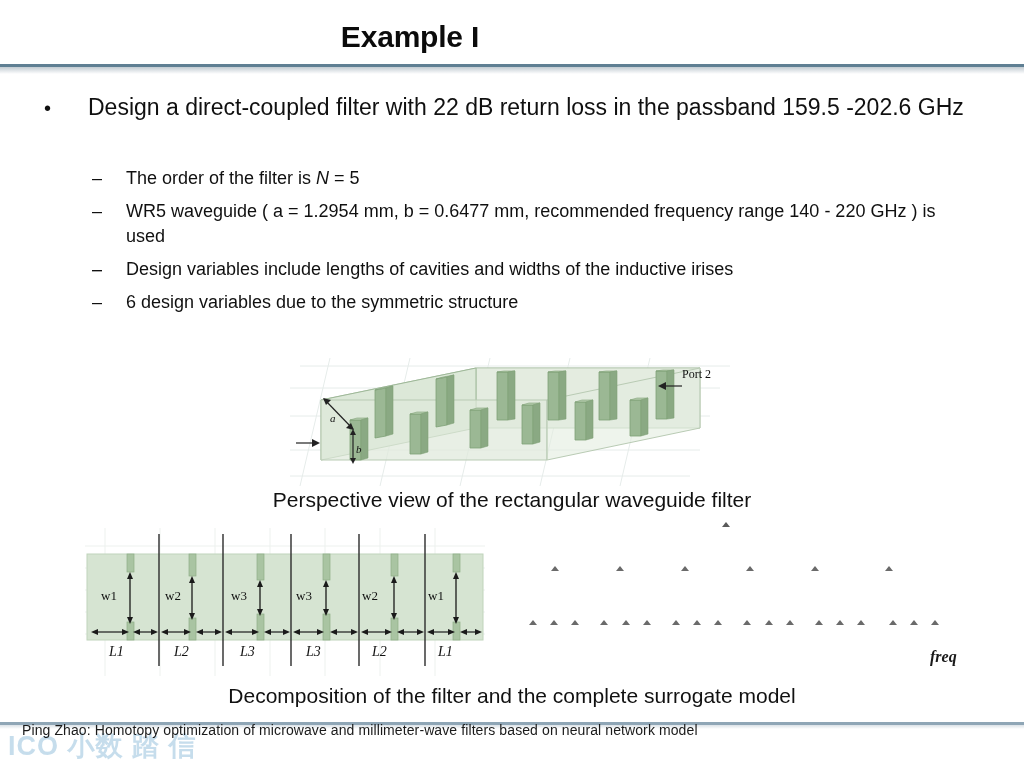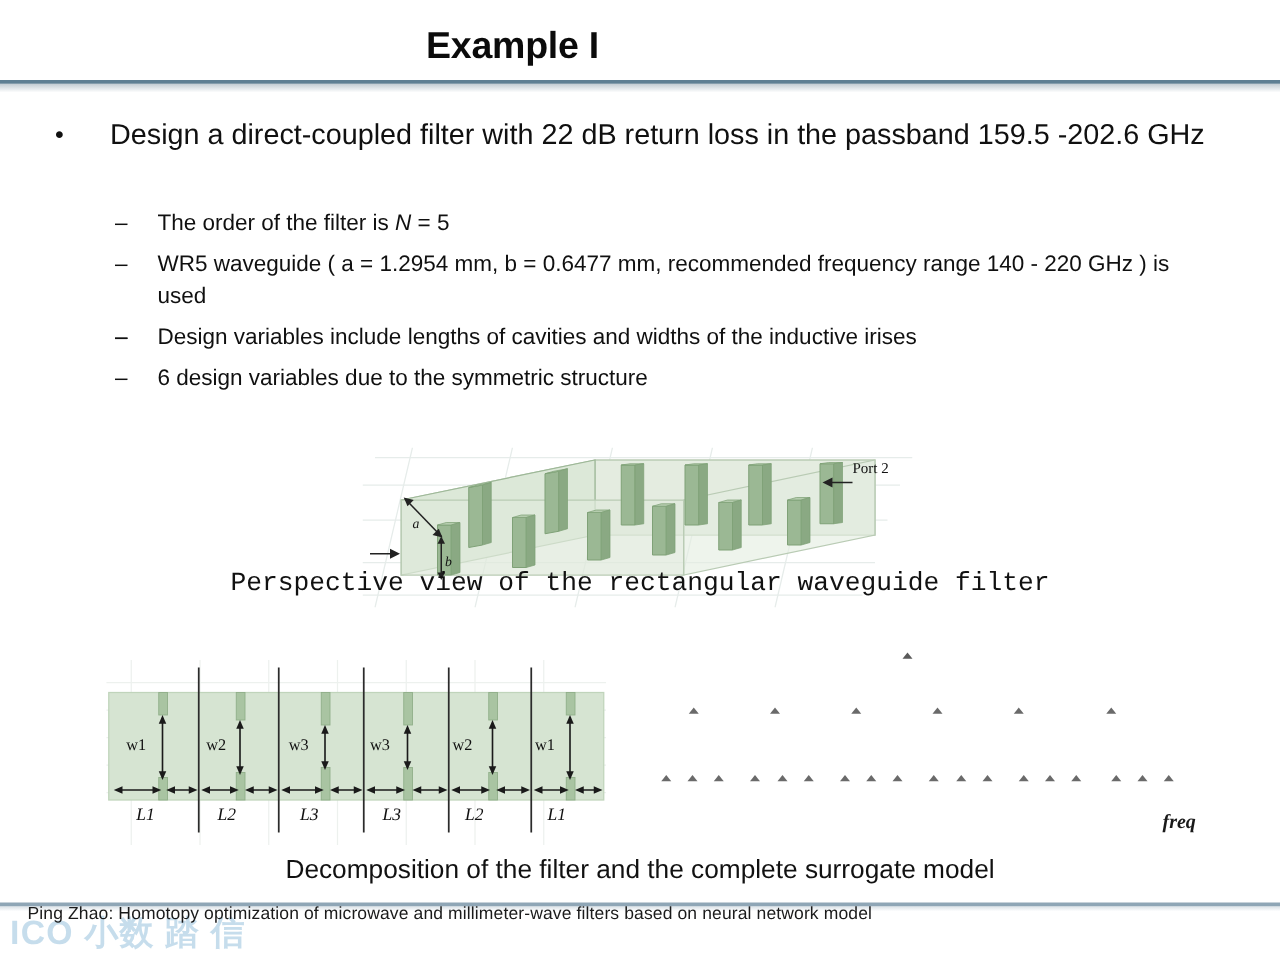--- a/index.html
+++ b/index.html
@@ -38,21 +38,21 @@
   }
   .sub .dash{position:absolute;left:0;top:0;}
   .sub i{font-style:italic;}
 
   
   .fig3d{position:absolute;left:290px;top:358px;width:440px;height:128px;}
   .cap{
     position:absolute;width:1024px;left:0;text-align:center;
     font-size:21px;color:#111;
   }
-  .cap1{top:456px;font-family:Liberation Mono, monospace;}
+  .cap1{top:488px;}
   .cap2{top:684px;}
 
   
   .fig2d{position:absolute;left:85px;top:528px;width:400px;height:148px;text-align:right;}
 
   
   .fignet{position:absolute;left:500px;top:505px;width:480px;height:180px;}
 
   
   .footer-rule{

